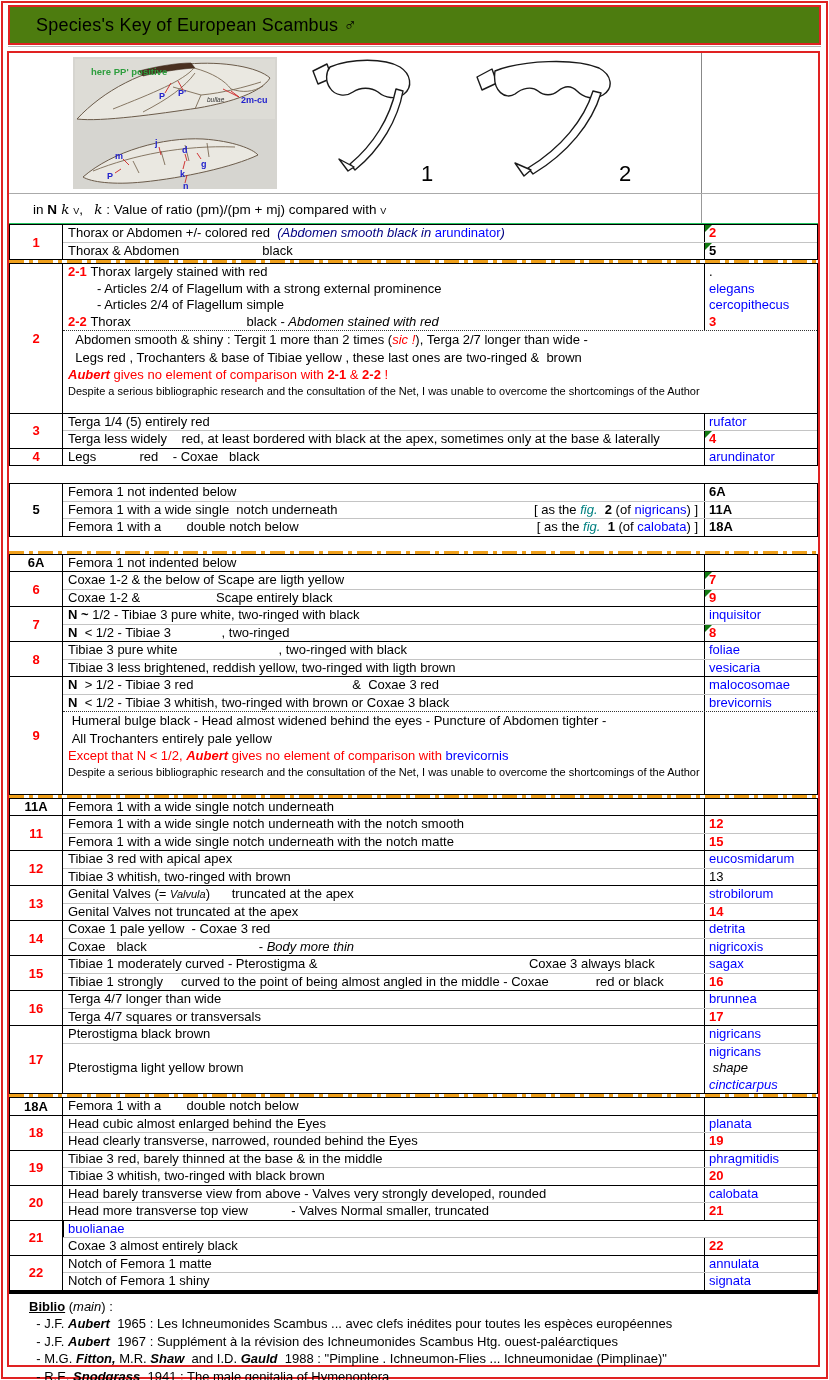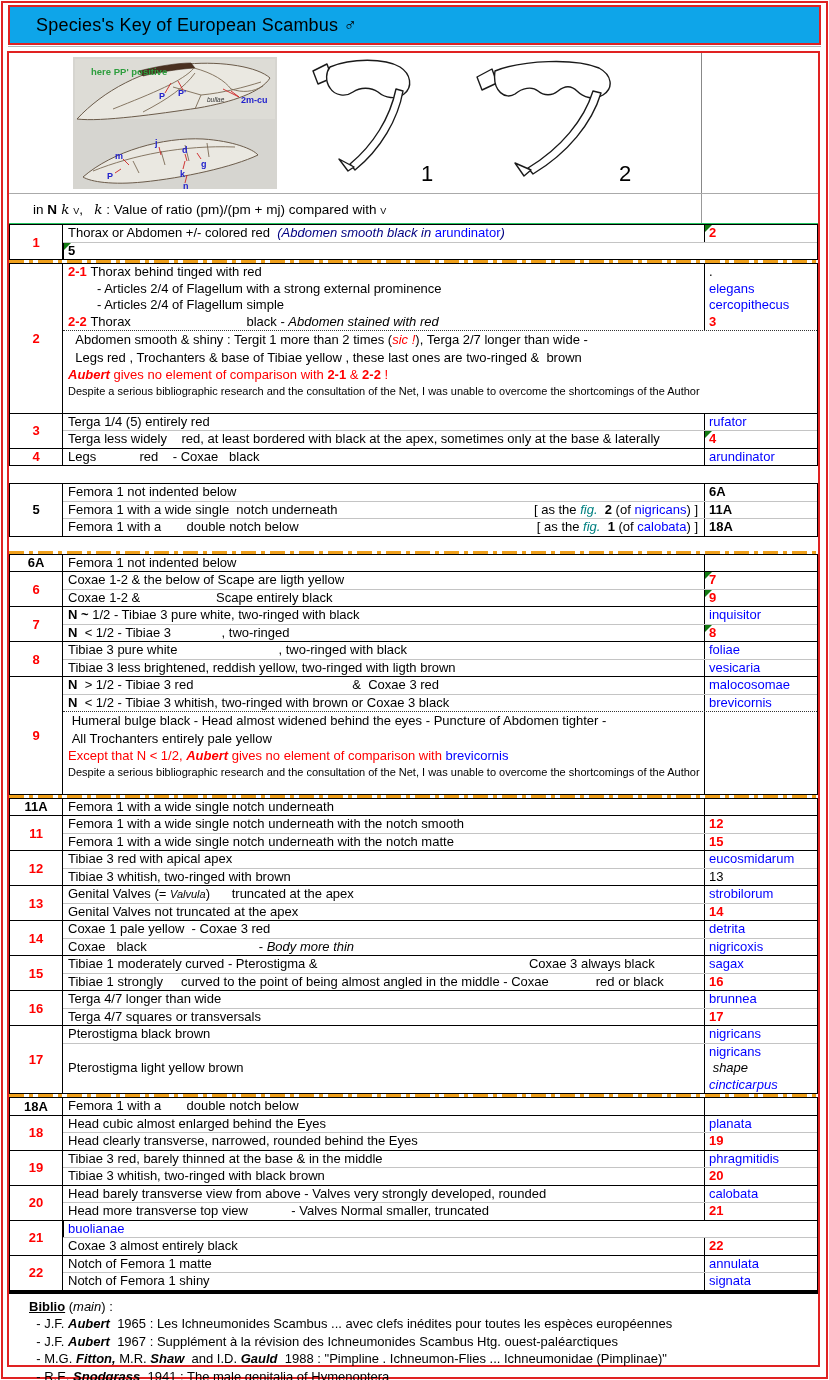--- a/index.html
+++ b/index.html
@@ -1,18 +1,18 @@
 <!DOCTYPE html>
 <html><head>
 <meta charset="utf-8">
 <style>
   html,body{margin:0;padding:0;background:#fff;}
   body{width:829px;height:1380px;position:relative;font-family:"Liberation Sans",sans-serif;color:#000;overflow:hidden;}
   .frame{position:absolute;left:1px;top:1px;right:1px;bottom:1px;border:2px solid #e02222;}
-  .titlebox{position:absolute;left:8px;top:5px;right:8px;height:36px;border:2px solid #e02222;display:flex;align-items:center;background:#0ea5e9;}
+  .titlebox{position:absolute;left:8px;top:5px;right:8px;height:36px;border:2px solid #e02222;display:flex;align-items:center;background:#4d7c0f;}
   .titlebox .t{padding-left:26px;font-size:18px;letter-spacing:.2px;}
   .grayrule{position:absolute;left:8px;top:46px;right:8px;height:1px;background:#b5b5b5;}
   .mainbox{position:absolute;left:7px;top:51px;width:813px;height:1316px;border:2px solid #e02222;box-sizing:border-box;background:#fff;}
   .figrow{position:relative;height:140px;border-bottom:1px solid #aaa;}
   .vline{position:absolute;top:0;bottom:0;left:692px;width:1px;background:#888;}
   .wing{position:absolute;left:64px;top:4px;width:204px;height:132px;background:#d6d5d0;}
   .fem1{position:absolute;left:294px;top:4px;}
   .fem2{position:absolute;left:462px;top:4px;}
   .formula{position:relative;height:29px;border-bottom:2px solid #22c55e;display:flex;align-items:center;padding-left:24px;font-size:13.5px;}
   
@@ -169,38 +169,43 @@
                 <span class="sg sg-u">arundinator</span>
                 <span class="sg sg-ni">)</span>
               </div>
             </div>
             <div class="kres">
               <span class="corner"></span>
               <div class="kres-line"><span class="sg sg-rb">2</span></div>
             </div>
           </div>
           <div class="kline div-gray">
+            <div class="ktext">
+              <div class="kmain">
+                <span class="sg sg-n">Thorax &amp; Abdomen                       black</span>
+              </div>
+            </div>
             <div class="kres">
               <span class="corner"></span>
               <div class="kres-line"><span class="sg sg-bb">5</span></div>
             </div>
           </div>
         </div>
       </div>
       <div class="orange-sep"></div>
       <div class="kgroup">
         <div class="knum">
           <span class="knum-t kn-red">2</span>
         </div>
         <div class="klines">
           <div class="kline">
             <div class="ktext">
               <div class="kmain">
                 <span class="sg sg-rb">2-1 </span>
-                <span class="sg sg-n">Thorax behind tinged with red</span>
+                <span class="sg sg-n">Thorax largely stained with red</span>
               </div>
             </div>
             <div class="kres">
               <div class="kres-line"><span class="sg sg-n">.</span></div>
             </div>
           </div>
           <div class="kline">
             <div class="ktext">
               <div class="kmain">
                 <span class="sg sg-n">        - Articles 2/4 of Flagellum with a strong external prominence</span>

